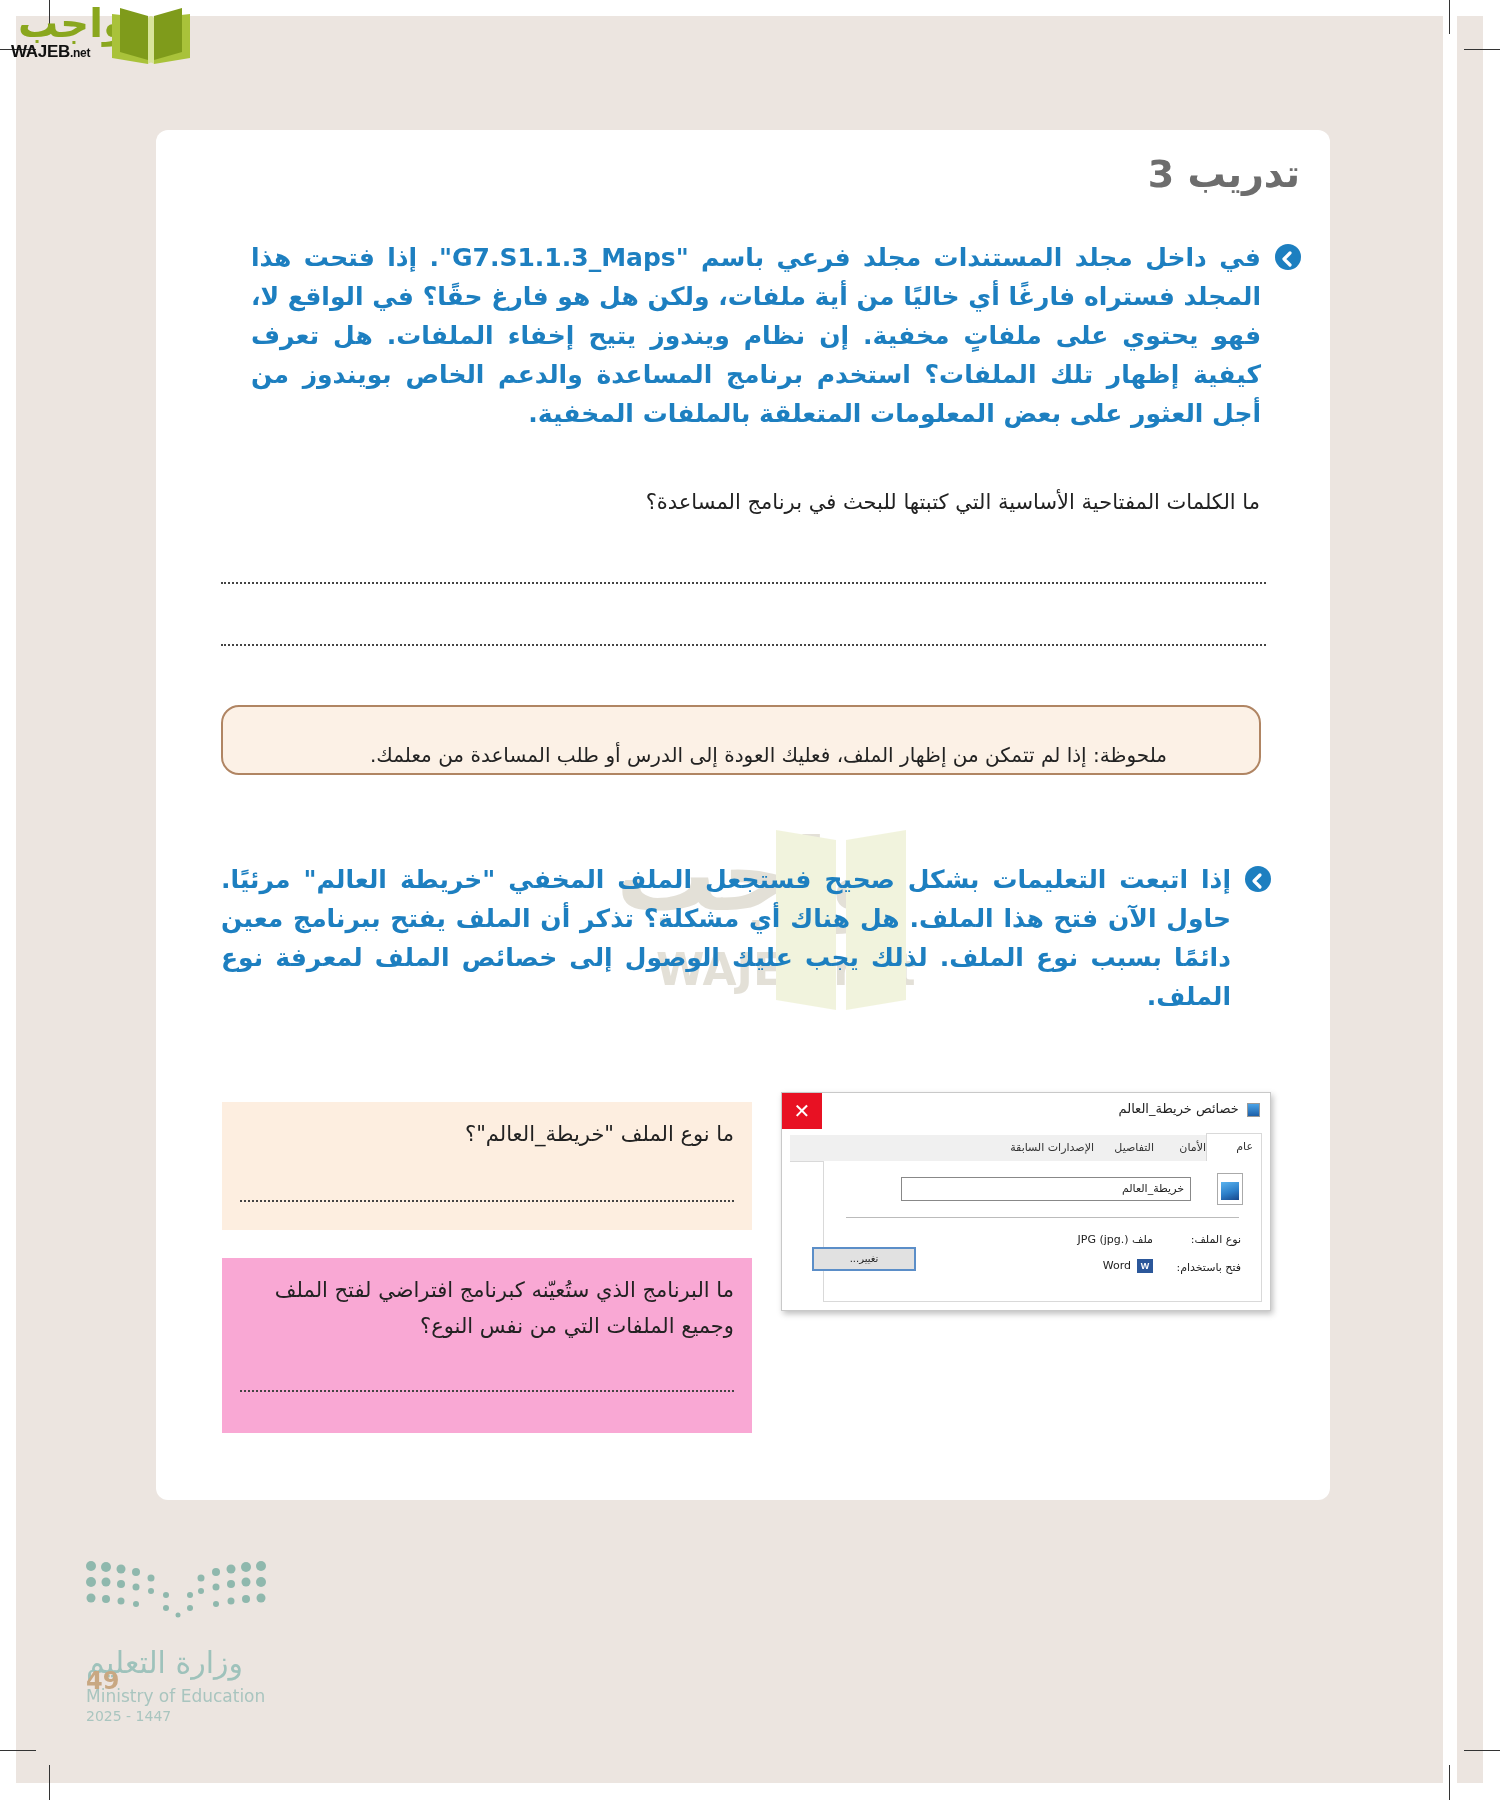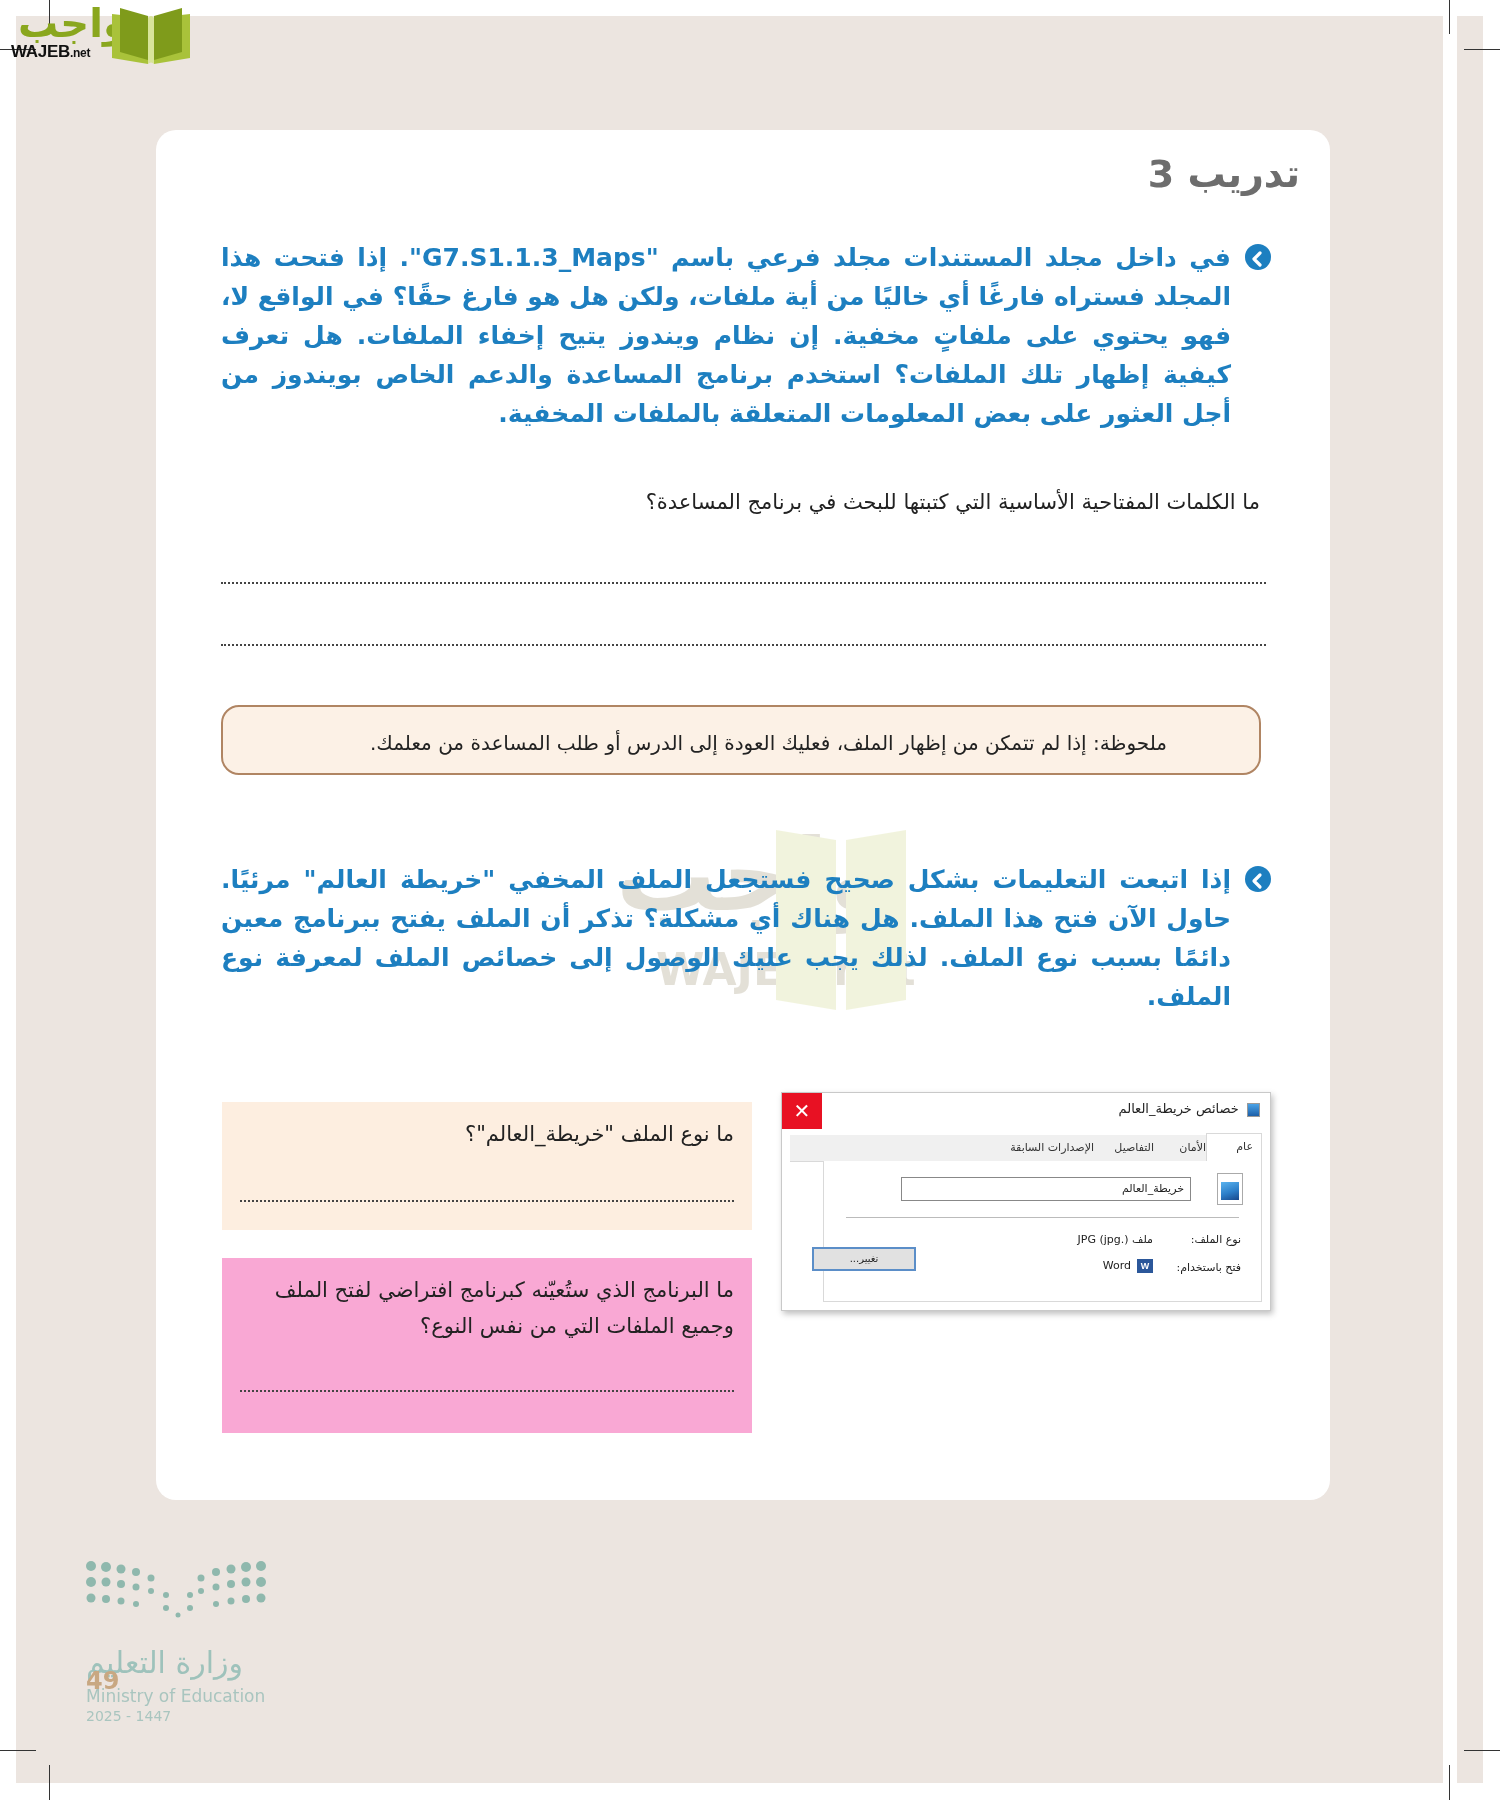--- a/index.html
+++ b/index.html
@@ -27,53 +27,53 @@
   .logo-en {
     position: absolute; left: 3px; top: 38px; font-size: 17px; font-weight: bold;
     color: #111; font-family: "Liberation Sans", sans-serif; letter-spacing: -0.3px;
   }
   .logo-en small { font-size: 12px; }
   .logo-book { position: absolute; left: 100px; top: 2px; }
 
   
   .card {
     position: absolute; left: 156px; top: 130px; width: 1174px; height: 1370px;
-    background: #ffffff; border-radius: 20px;
+    background: #ffffff; border-radius: 12px;
   }
   .title {
     position: absolute; right: 30px; top: 22px; font-size: 38px; font-weight: bold;
     color: #6d6d6d; direction: rtl; font-family: "DejaVu Sans", sans-serif;
   }
   .para {
     position: absolute; left: 65px; width: 1010px; direction: rtl; text-align: justify;
     color: #1d7fc0; font-weight: bold; font-size: 25px; line-height: 39px;
     font-family: "DejaVu Sans", sans-serif;
   }
   .para .bullet {
     position: absolute; right: -40px; top: 6px; width: 26px; height: 26px;
     border-radius: 50%; background: #1d7fc0;
   }
-  .para1 { top: 108px; }
+  .para1 { top: 108px; margin-left: 30px; }
   .para2 { top: 730px; }
 
   .question {
     position: absolute; right: 70px; top: 360px; font-size: 21px; color: #222;
     direction: rtl; font-family: "DejaVu Sans", sans-serif;
   }
   .dotline {
     position: absolute; left: 65px; width: 1045px; height: 0;
     border-bottom: 2px dotted #444;
   }
   .note {
     position: absolute; left: 65px; top: 575px; width: 1040px; height: 70px;
     border: 2.5px solid #b08563; border-radius: 18px; background: #fcf1e6;
     box-sizing: border-box; direction: rtl;
   }
   .note-text {
-    position: absolute; right: 92px; top: 24px; font-size: 20px; color: #222;
+    position: absolute; right: 92px; top: 36px; font-size: 20px; color: #222;
     font-family: "DejaVu Sans", sans-serif;
   }
 
   
   .watermark { position: absolute; left: 420px; top: 680px; opacity: 0.35; pointer-events: none; }
 
   
   .qbox {
     position: absolute; left: 66px; width: 530px; box-sizing: border-box;
     direction: rtl; padding: 14px 18px 0 18px;

